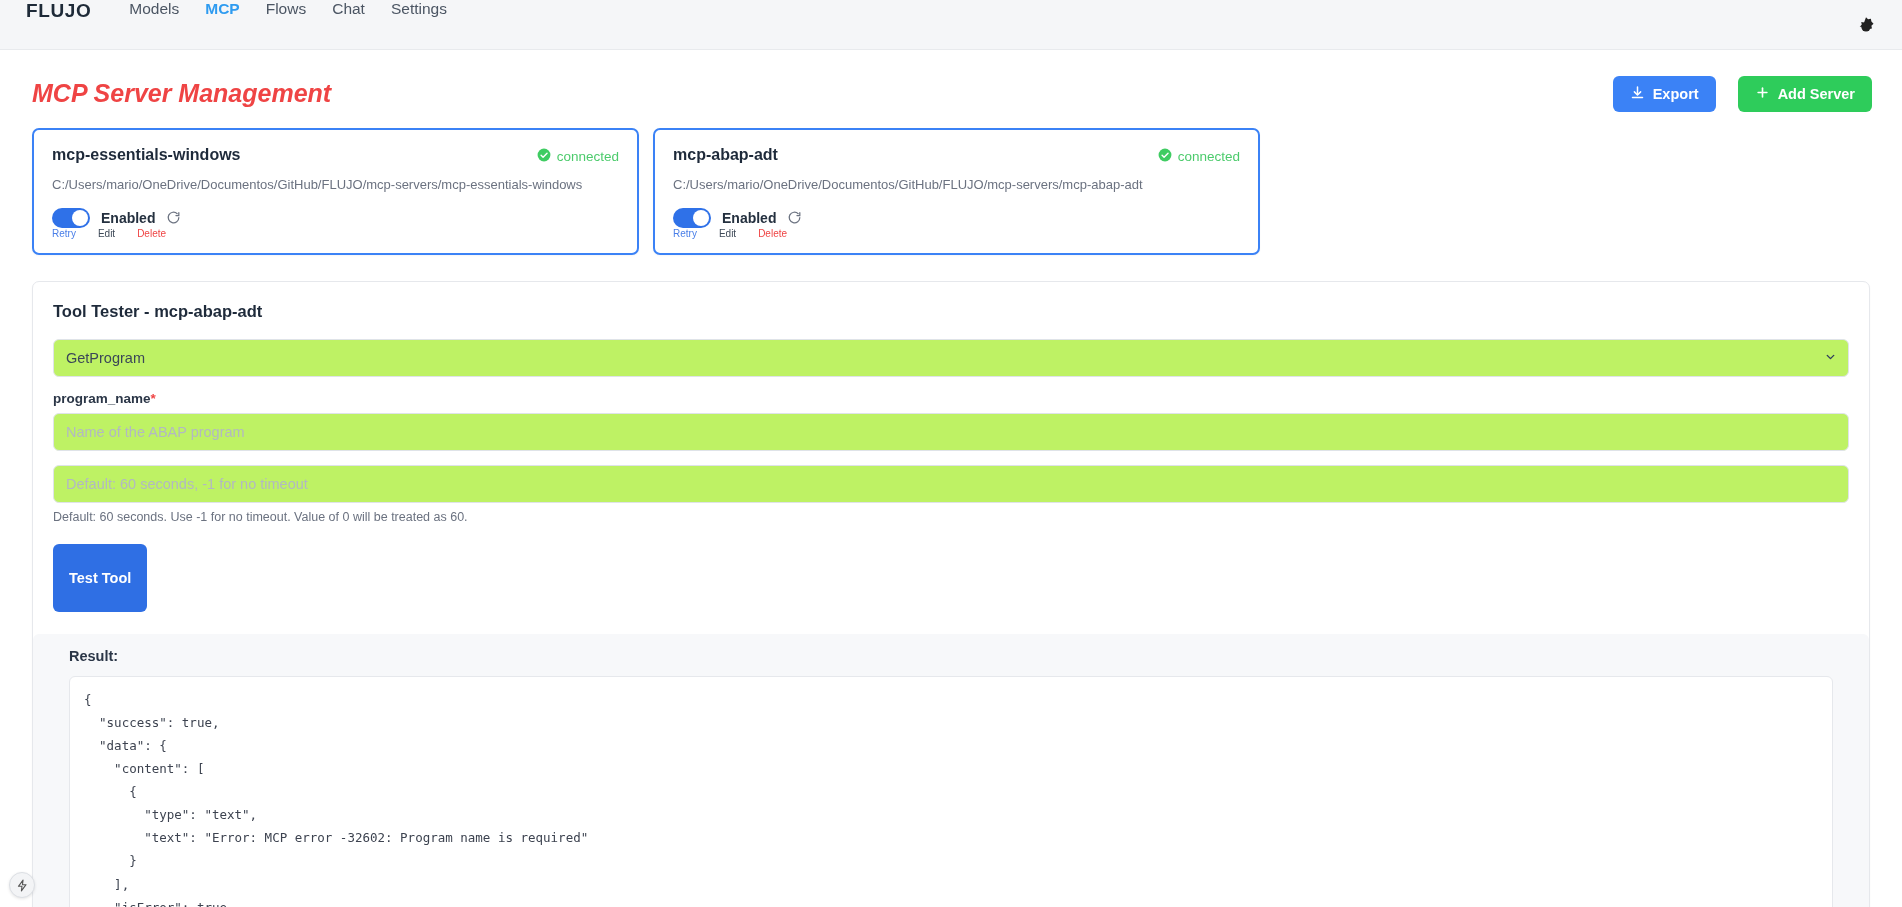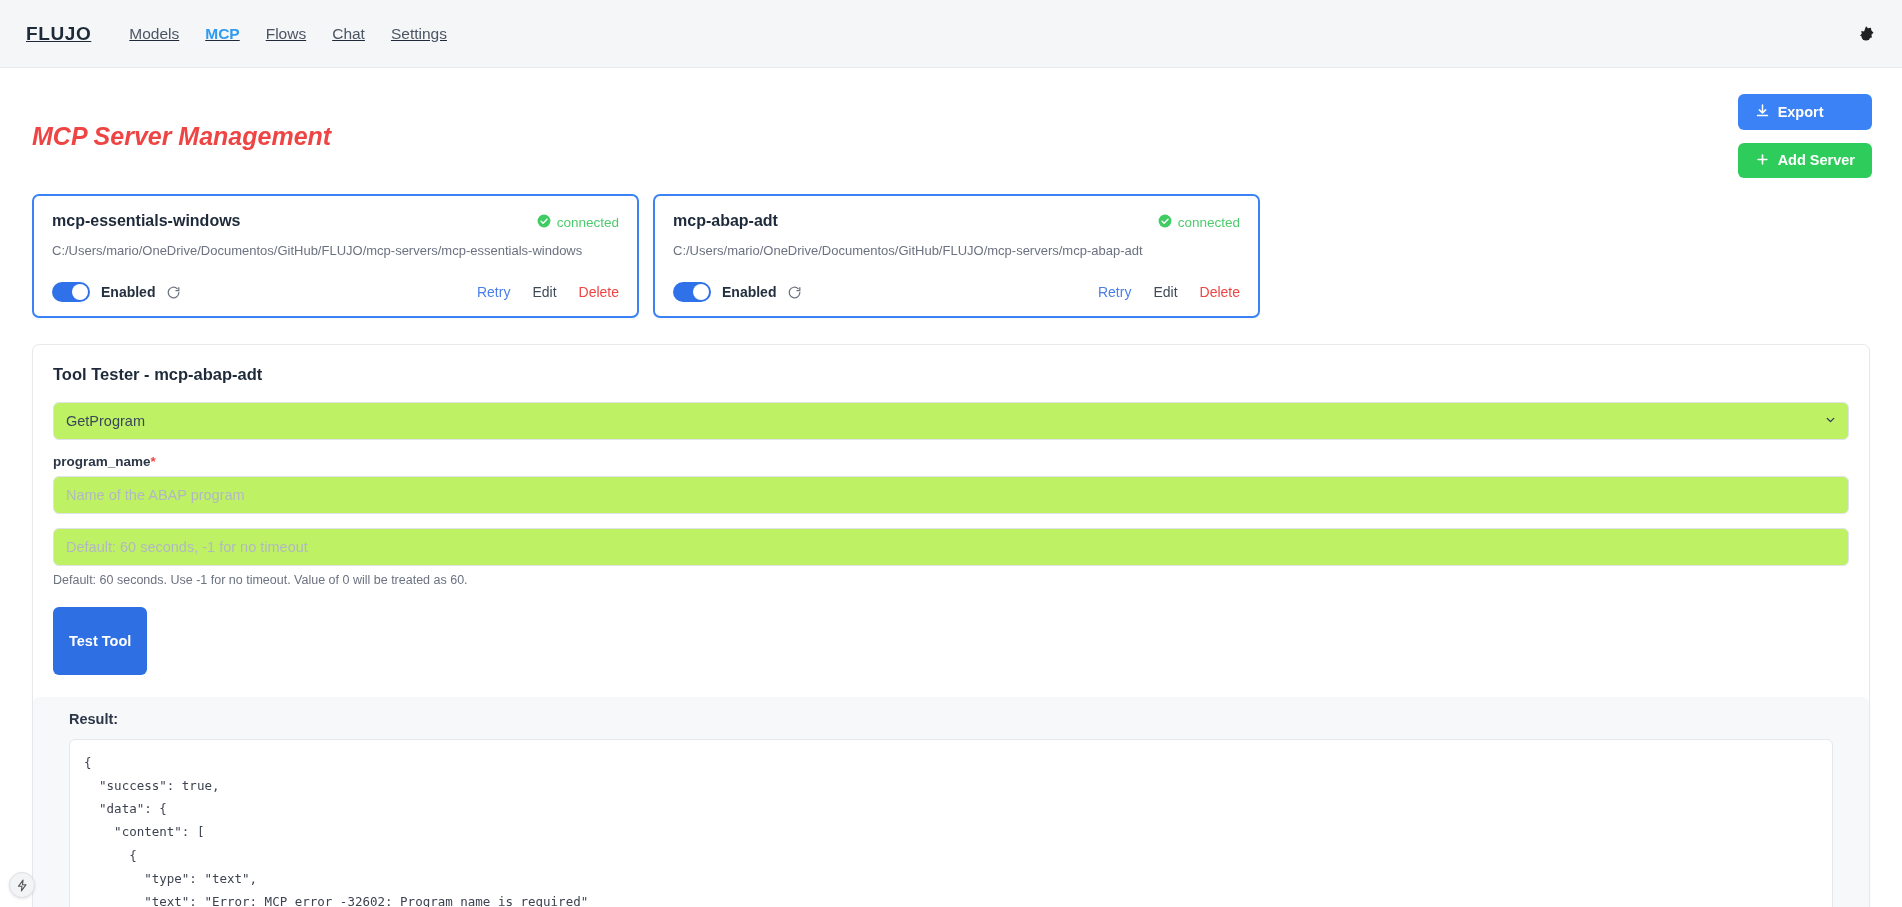--- a/index.html
+++ b/index.html
@@ -13,28 +13,27 @@
   body {
     font-family: "Liberation Sans", sans-serif;
     background: #ffffff;
     color: #1f2937;
     font-size: 15px;
     position: relative;
   }
 
   
   .navbar {
-    height: 68px;
+    height: 50px;
     background: #f5f6f8;
     border-bottom: 1px solid #e8eaed;
     display: flex;
-    align-items: center;
+    align-items: flex-start;
     padding: 0 26px;
     position: relative;
-    text-decoration: underline;
   }
   .brand {
     font-size: 19px;
     font-weight: bold;
     letter-spacing: 0.6px;
     color: #1e2a38;
     margin-right: 38px;
   }
   .nav-links {
     display: flex;
@@ -70,21 +69,21 @@
     align-items: center;
     justify-content: space-between;
     padding: 26px 30px 16px 32px;
   }
   .page-title {
     font-size: 25px;
     font-weight: bold;
     color: #ef4444;
     font-style: italic;
   }
-  .head-actions { display: flex; gap: 13px; flex-direction: column; }
+  .head-actions { display: flex; gap: 22px; }
 
   .btn {
     display: inline-flex;
     align-items: center;
     gap: 8px;
     border: none;
     border-radius: 6px;
     padding: 9px 17px;
     font-size: 14.5px;
     font-family: "Liberation Sans", sans-serif;
@@ -130,24 +129,25 @@
     white-space: nowrap;
     padding-top: 2px;
   }
   .server-path {
     margin-top: 12px;
     font-size: 13px;
     color: #6b7280;
     white-space: nowrap;
   }
   .card-bottom {
-    margin-top: 24px;
-    display: flex;
-    align-items: center;
+    margin-top: 16px;
+    display: flex;
+    align-items: flex-start;
     justify-content: space-between;
+    flex-direction: column;
   }
   .toggle-group { display: flex; align-items: center; gap: 11px; }
   .switch {
     width: 38px; height: 20px;
     border-radius: 999px;
     background: #2f71e8;
     position: relative;
     cursor: pointer;
     flex-shrink: 0;
   }
@@ -155,21 +155,21 @@
     content: "";
     position: absolute;
     right: 2px; top: 2px;
     width: 16px; height: 16px;
     border-radius: 50%;
     background: #fff;
   }
   .toggle-label { font-size: 14px; font-weight: bold; color: #24303f; }
   .refresh-btn { cursor: pointer; display: flex; align-items: center; }
   .card-links { display: flex; align-items: center; gap: 22px; }
-  .link { font-size: 14px; cursor: pointer; }
+  .link { font-size: 10px; cursor: pointer; }
   .link-retry { color: #4a7fe8; }
   .link-edit { color: #3f4a58; }
   .link-delete { color: #ef4444; }
 
   
   .tester {
     margin: 26px 32px 0 32px;
     background: #fff;
     border: 1px solid #e6e8ec;
     border-radius: 7px;

